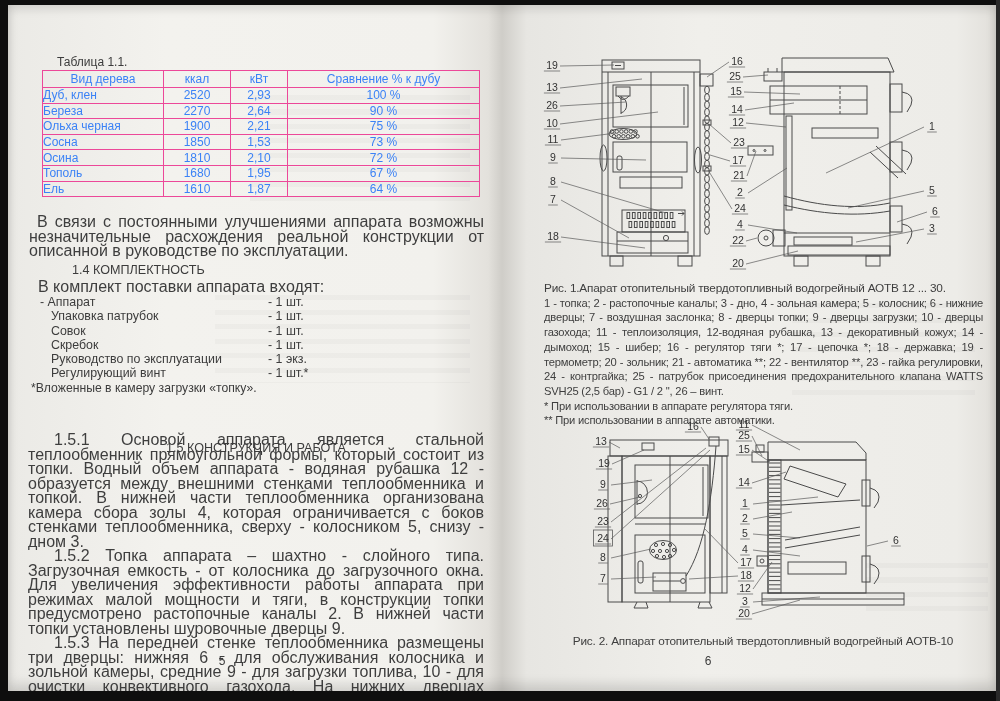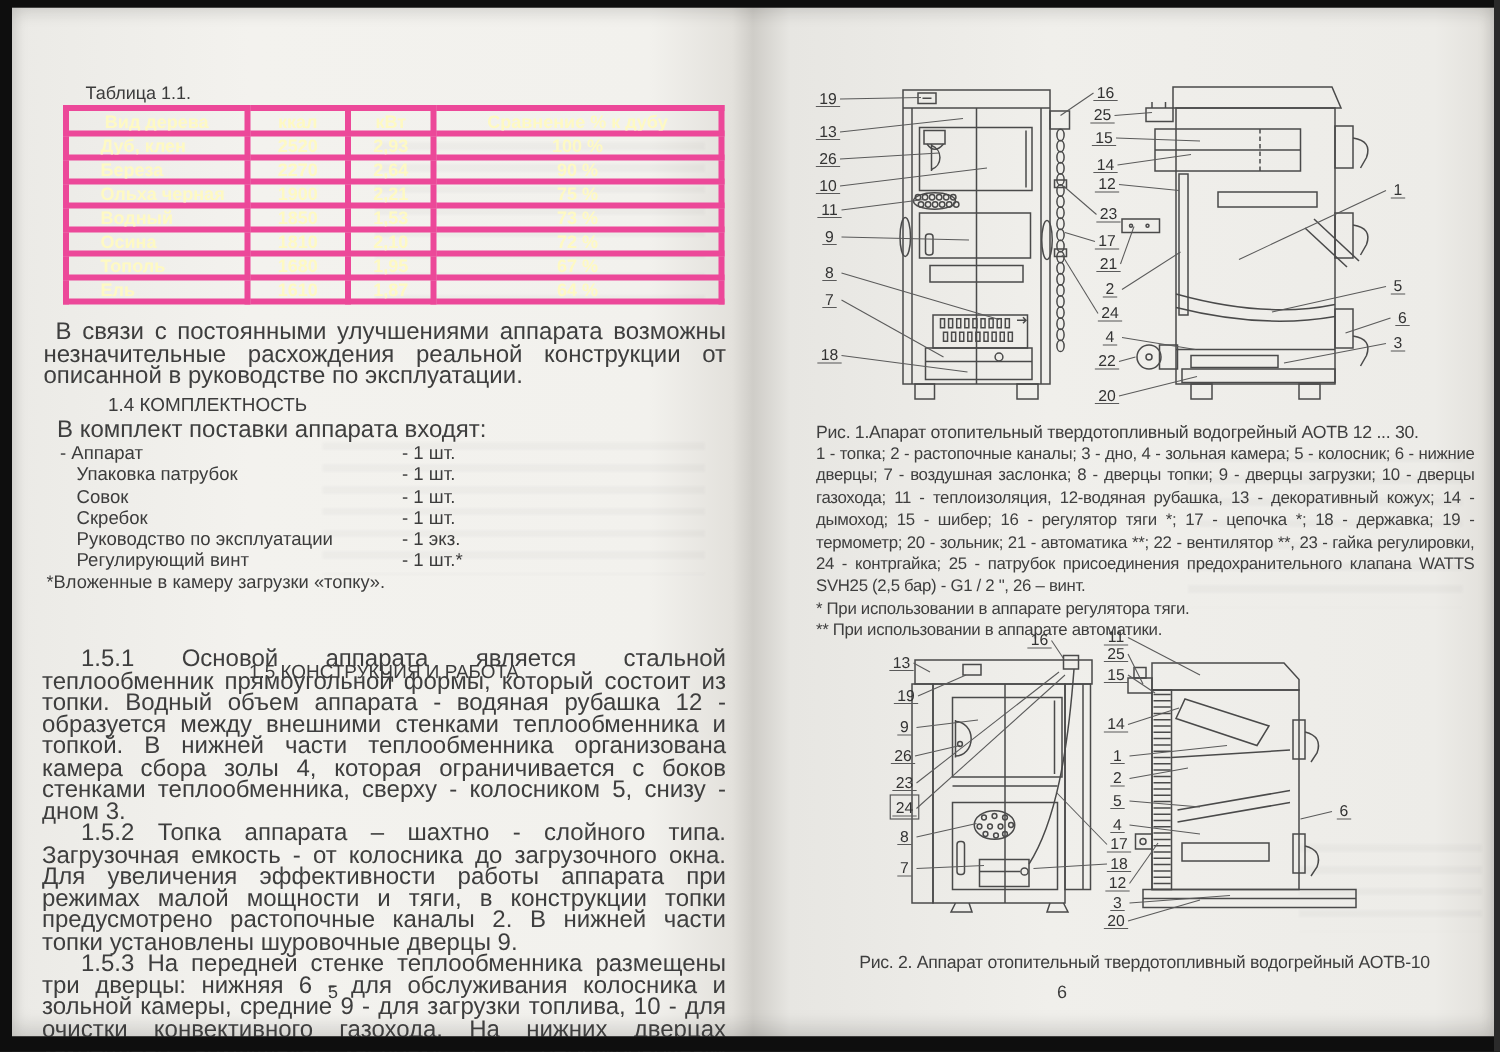--- a/index.html
+++ b/index.html
@@ -10,24 +10,24 @@
 
     background:linear-gradient(90deg,#ebeae6 0%,#f3f2ee 16%,#f2f1ed 43%,#e3e1dc 48.6%,#cfcdc8 50%,#e7e6e2 52.5%,#f0efeb 70%,#edecE8 96%,#e1dfda 100%);
     box-shadow:inset 0 5px 9px rgba(0,0,0,.10), inset 0 -7px 11px rgba(0,0,0,.13)}
   .edge{position:absolute;background:var(--edge,#0e0e0e)}
   .abs{position:absolute}
   .ghost{position:absolute;opacity:.07;filter:blur(.7px);pointer-events:none;
     background:repeating-linear-gradient(180deg, rgba(90,90,96,.55) 0 5px, transparent 5px 14.5px)}
   
   .tbl-caption{font-size:12px}
   table.wood{position:absolute;left:42px;top:70px;border-collapse:collapse;table-layout:fixed;background:transparent}
-  table.wood th,table.wood td{border:4px solid #ec4899;font-size:12px;font-weight:bold;color:#fef9c3;
+  table.wood th,table.wood td{border:1px solid #ec4899;font-size:12px;font-weight:normal;color:#3b82f6;
     text-align:center;padding:0;line-height:1;height:15.6px;overflow:hidden;white-space:nowrap}
   table.wood th{height:17px}
-  table.wood td.c0{text-align:left;padding-left:21px}
+  table.wood td.c0{text-align:left;padding-left:0}
   .para{font-size:16px;line-height:14.5px;text-align:justify;color:#3e3e3e}
   .s-title{font-size:12.6px}
   .kit-row{position:relative;height:14.3px;font-size:12.4px}
   .kit-label{position:absolute;left:11px;white-space:nowrap}
   .kit-label.dash{left:0}
   .kit-qty{position:absolute;left:228px;white-space:nowrap}
   .footnote{font-size:12.2px}
   .center{text-align:center}
   .pagenum{font-size:12px;text-align:center;width:18px}
   
@@ -84,21 +84,21 @@
           <td>2,64</td>
           <td>90 %</td>
         </tr>
         <tr>
           <td class="c0">Ольха черная</td>
           <td>1900</td>
           <td>2,21</td>
           <td>75 %</td>
         </tr>
         <tr>
-          <td class="c0">Водный</td>
+          <td class="c0">Сосна</td>
           <td>1850</td>
           <td>1,53</td>
           <td>73 %</td>
         </tr>
         <tr>
           <td class="c0">Осина</td>
           <td>1810</td>
           <td>2,10</td>
           <td>72 %</td>
         </tr>

